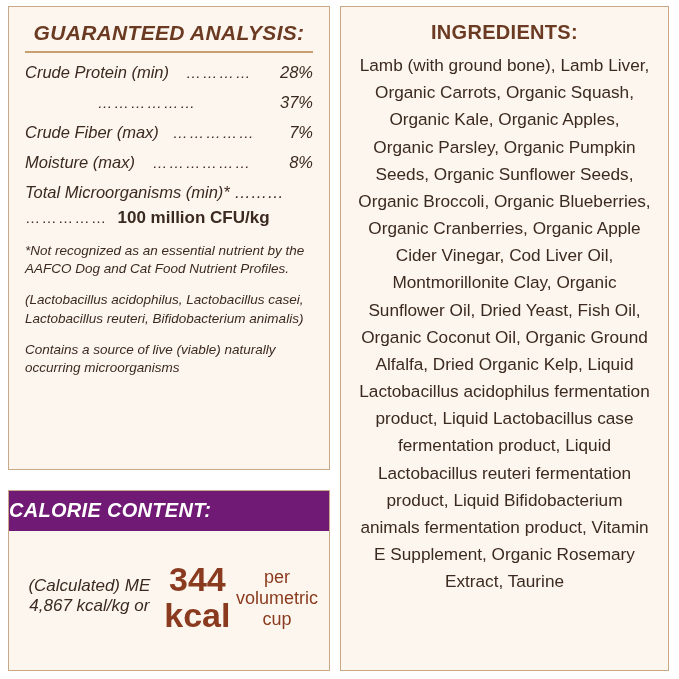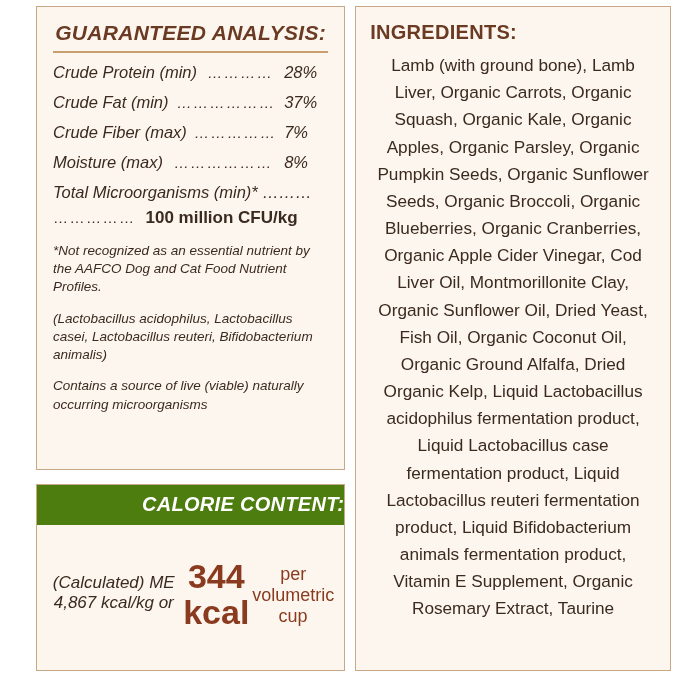--- a/index.html
+++ b/index.html
@@ -22,22 +22,21 @@
     display: flex;
     gap: 10px;
     background: #ffffff;
   }
   .col {
     display: flex;
     flex-direction: column;
   }
   .col-left {
     width: 322px;
-    gap: 14px;
-    margin-left: 28px;
+    gap: 20px;
   }
   .col-right {
     width: 329px;
   }
 
   
   .panel {
     background: #fdf6ee;
     border: 1px solid #c8a886;
     box-sizing: border-box;
@@ -69,21 +68,21 @@
     color: #6b3a22;
     font-size: 21px;
     letter-spacing: 0.3px;
     margin: 4px 0 6px 0;
   }
   .heading-underline {
     border-bottom: 2px solid #caa071;
     margin: 0 0 10px 0;
   }
   .heading-ing {
-    text-align: left;
+    text-align: center;
     font-weight: bold;
     color: #6b3a22;
     font-size: 20px;
     letter-spacing: 0.3px;
     margin: 6px 0 8px 0;
   }
 
   
   .ga-rows {
     margin-top: 2px;
@@ -104,20 +103,21 @@
     flex: 1 1 auto;
     overflow: hidden;
     color: #3b2a20;
     padding: 0 5px;
     letter-spacing: 1.5px;
     font-size: 15px;
     text-align: center;
   }
   .ga-value {
     flex: 0 0 auto;
+    text-align: right;
     min-width: 44px;
   }
   .ga-row-full {
     display: block;
     font-style: italic;
     color: #3b2a20;
     font-size: 16.5px;
     margin-bottom: 6px;
   }
   .ga-cfu {
@@ -142,27 +142,27 @@
   .note {
     font-style: italic;
     color: #3b2a20;
     font-size: 13.5px;
     line-height: 1.35;
     margin: 0 0 13px 0;
   }
 
   
   .cal-head {
-    background: #4d7c0f;
+    background: #701a75;
     color: #ffffff;
-    text-align: right;
+    text-align: left;
     font-style: italic;
     font-weight: bold;
     font-size: 20px;
-    padding: 8px 0 9px 0;
+    padding: 8px 16px 9px 0;
     letter-spacing: 0.3px;
   }
   .cal-body {
     flex: 1 1 auto;
     display: flex;
     flex-direction: row;
     align-items: center;
     justify-content: center;
     padding: 6px 10px 10px 10px;
   }
@@ -210,21 +210,20 @@
 
       <div class="ga-rows">
 
         <div class="ga-row">
           <span class="ga-label">Crude Protein (min)</span>
           <span class="ga-dots">…………</span>
           <span class="ga-value">28%</span>
         </div>
 
         <div class="ga-row">
-          <span class="ga-label">Crude Fat (min)</span>
           <span class="ga-dots">………………</span>
           <span class="ga-value">37%</span>
         </div>
 
         <div class="ga-row">
           <span class="ga-label">Crude Fiber (max)</span>
           <span class="ga-dots">……………</span>
           <span class="ga-value">7%</span>
         </div>
 

